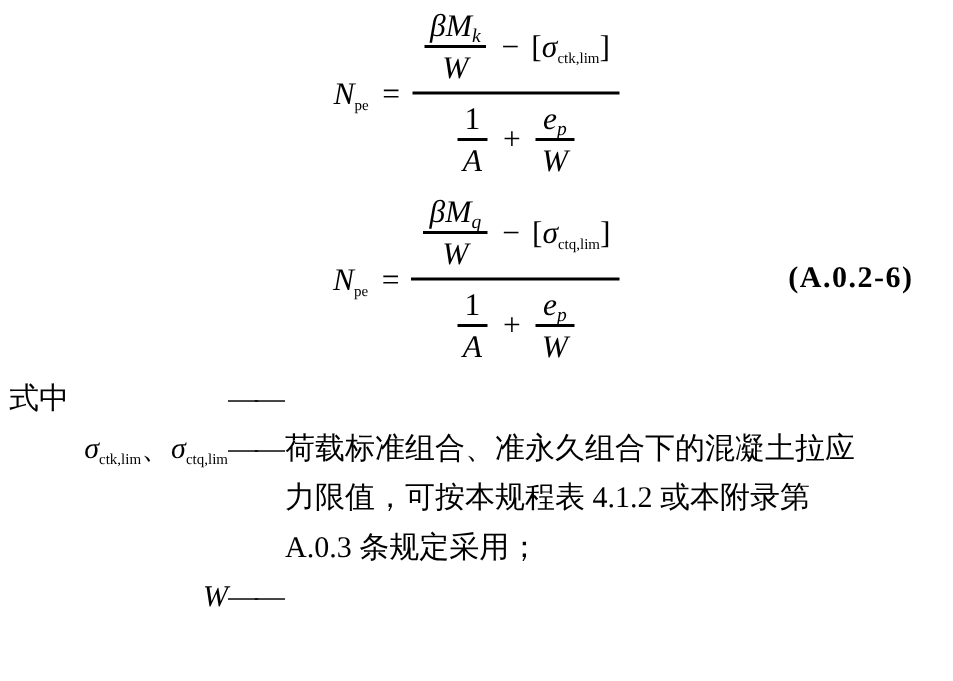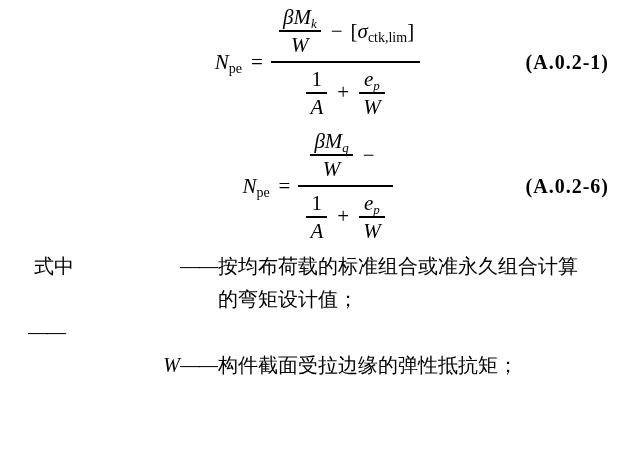--- a/index.html
+++ b/index.html
@@ -14,41 +14,41 @@
 
   
   .eq-row {
     position: relative;
     height: 124px;
     display: flex; align-items: center; justify-content: center;
   }
   .eq { display: flex; align-items: center; font-size: 21px; }
   .it { font-style: italic; }
   sub.sub  { font-size: 13px; line-height: 0; vertical-align: -4px; font-style: italic; }
-  sub.subr { font-size: 14px; line-height: 0; vertical-align: -4px; font-style: normal; }
+  sub.subr { font-size: 10px; line-height: 0; vertical-align: -4px; font-style: normal; }
   .op { margin: 0 8px; }
   .lhs { margin-right: 1px; white-space: nowrap; }
   .group { white-space: nowrap; }
 
   .bigfrac { display: inline-flex; flex-direction: column; align-items: center; }
   .bf-num, .bf-den { display: flex; align-items: center; padding: 3px 6px; }
   .bf-bar { align-self: stretch; height: 2px; background: #000; }
 
   .frac { display: inline-flex; flex-direction: column; align-items: center; margin: 0 2px; }
   .fnum, .fden { padding: 1px 4px; line-height: 1.15; white-space: nowrap; }
   .fbar { align-self: stretch; height: 1.5px; background: #000; }
 
   .eq-label {
     position: absolute; right: 26px; top: 50%; transform: translateY(-50%);
     font-size: 20px; font-weight: bold; letter-spacing: 1px; white-space: nowrap;
   }
 
   
   .defs { margin-top: 2px; font-size: 20px; line-height: 33px; }
-  .def-row { display: grid; grid-template-columns: 152px 38px 1fr; align-items: start; margin-left: 28px; }
+  .def-row { display: grid; grid-template-columns: 152px 38px 1fr; align-items: start; }
   .def-left { text-align: right; white-space: nowrap; }
   .def-lead { float: left; padding-left: 6px; }
   .def-dash { letter-spacing: -2px; overflow: hidden; white-space: nowrap; }
   .def-desc { padding-right: 52px; }
 </style>
 </head>
 <body>
 
 <div class="page">
 
@@ -75,35 +75,35 @@
           </span>
           <span class="op">+</span>
           <span class="frac">
             <span class="fnum"><span class="it">e</span><sub class="sub">p</sub></span>
             <span class="fbar"></span>
             <span class="fden it">W</span>
           </span>
         </span>
       </span>
     </div>
-    <div class="eq-label">(A.0.2-1)</div>
   </div>
 
   <div class="eq-row">
     <div class="eq">
       <span class="lhs"><span class="it">N</span><sub class="subr">pe</sub></span>
       <span class="op">=</span>
       <span class="bigfrac">
         <span class="bf-num">
           <span class="frac">
             <span class="fnum"><span class="it">β</span><span class="it">M</span><sub class="sub">q</sub></span>
             <span class="fbar"></span>
             <span class="fden it">W</span>
           </span>
           <span class="op">−</span>
+          <span class="group"><span>[</span><span class="it">σ</span><sub class="subr">ctq,lim</sub><span>]</span></span>
         </span>
         <span class="bf-bar"></span>
         <span class="bf-den">
           <span class="frac">
             <span class="fnum">1</span>
             <span class="fbar"></span>
             <span class="fden it">A</span>
           </span>
           <span class="op">+</span>
           <span class="frac">
@@ -117,29 +117,31 @@
     <div class="eq-label">(A.0.2-6)</div>
   </div>
 
   <div class="defs">
 
     <div class="def-row">
       <span class="def-left">
         <span class="def-lead">式中</span>
       </span>
       <span class="def-dash">——</span>
-      <span class="def-desc">按均布荷载的标准组合或准永久组合计算的弯矩设计值；</span>
     </div>
 
     <div class="def-row">
+      <span class="def-left">
+        <span class="def-term"><span class="it">σ</span><sub class="subr">ctk,lim</sub><span>、</span><span class="it">σ</span><sub class="subr">ctq,lim</sub></span>
+      </span>
       <span class="def-dash">——</span>
+      <span class="def-desc">荷载标准组合、准永久组合下的混凝土拉应力限值，可按本规程表 4.1.2 或本附录第 A.0.3 条规定采用；</span>
     </div>
 
     <div class="def-row">
       <span class="def-left">
         <span class="def-term it">W</span>
       </span>
       <span class="def-dash">——</span>
-      <span class="def-desc">构件截面受拉边缘的弹性抵抗矩；</span>
     </div>
 
   </div>
 </div>
 
 </body></html>

